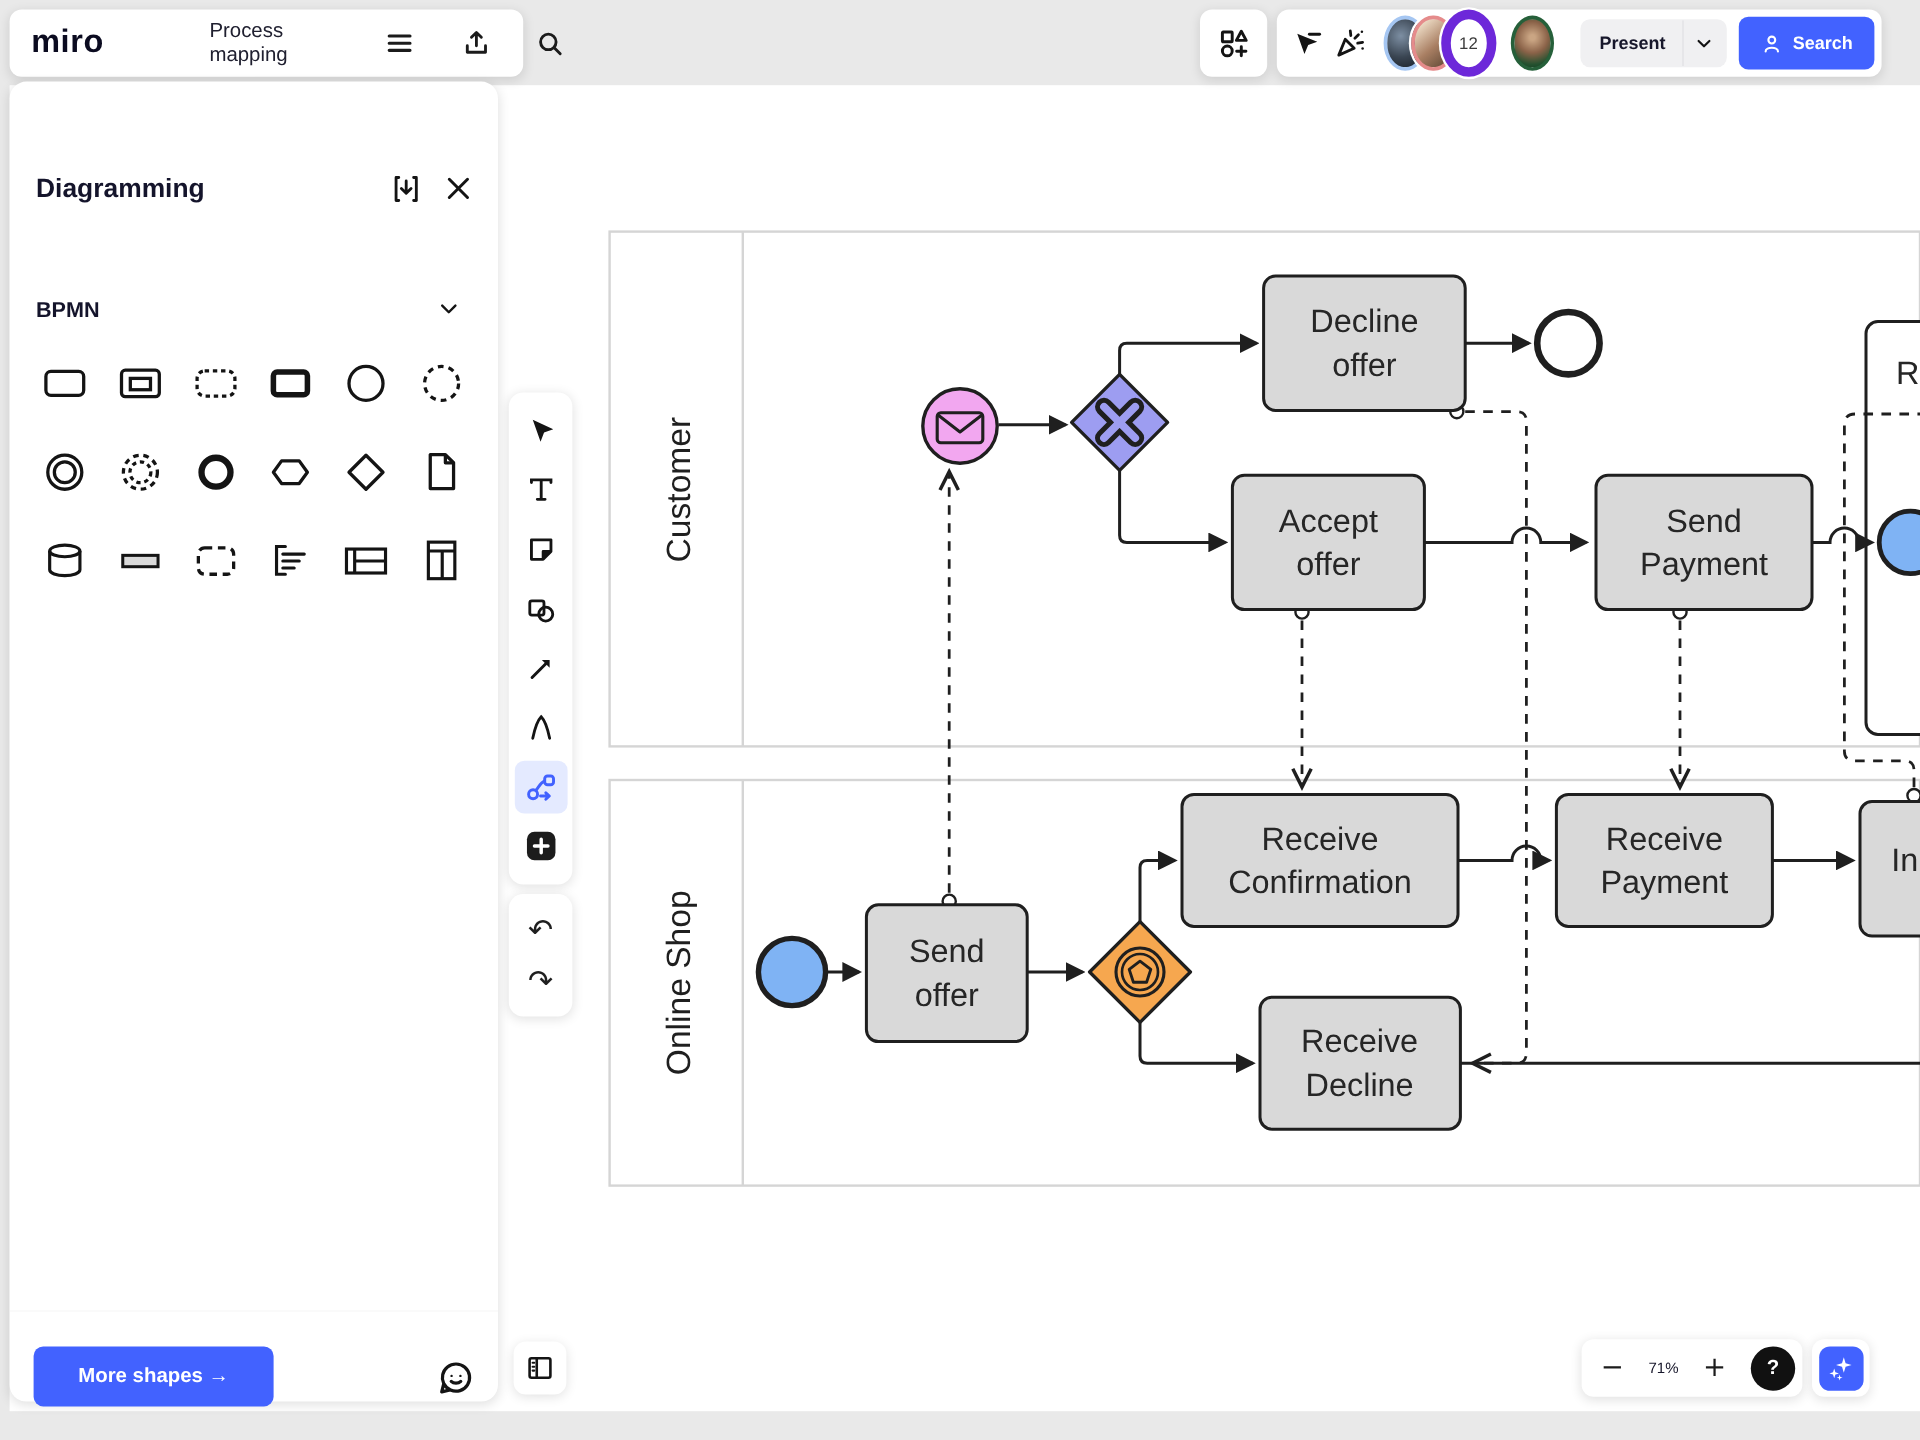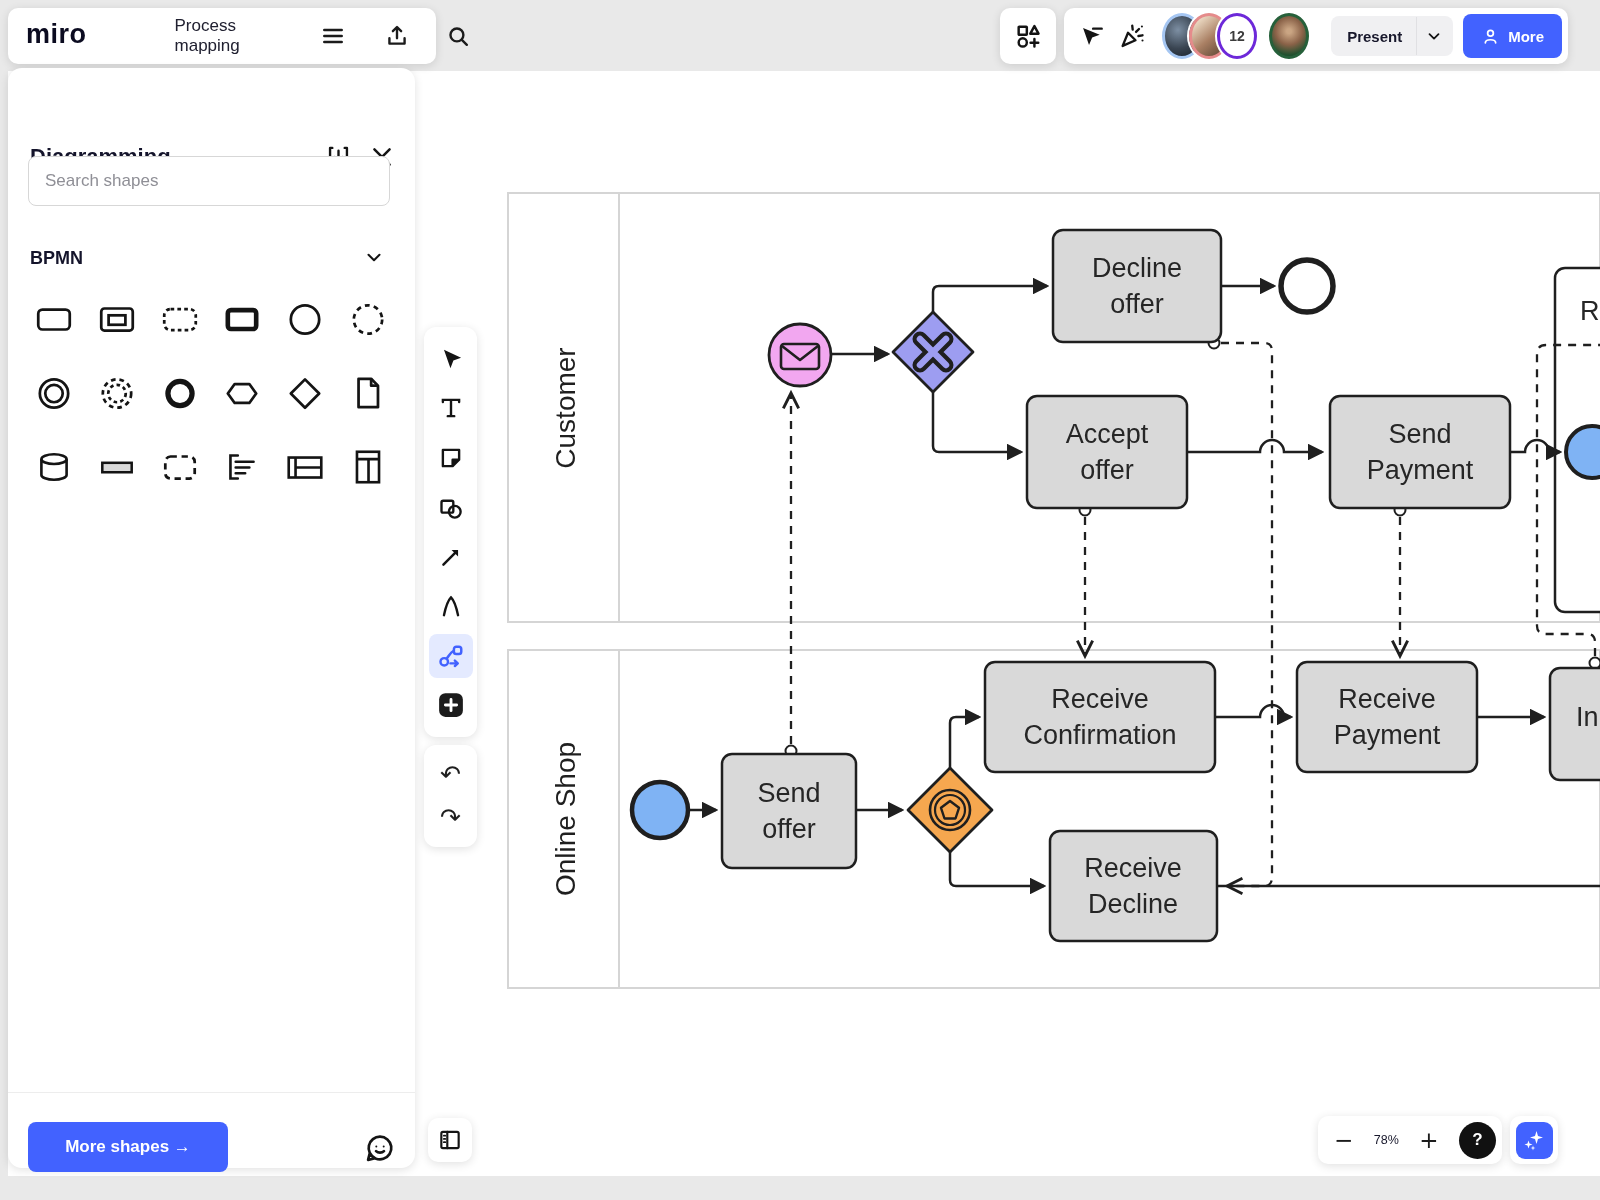--- a/index.html
+++ b/index.html
@@ -18,23 +18,23 @@
   #board-title{font-size:17px;font-weight:500;color:#202030;padding:0 18px;}
   #tl-card .icon-btn{width:40px;height:40px;}
 
   
   #frames-card{left:1000px;top:8px;width:56px;height:56px;display:flex;align-items:center;justify-content:center;}
   #collab-card{left:1064px;top:8px;width:488px;height:56px;display:flex;align-items:center;padding:0 6px 0 10px;}
   .avatar{width:40px;height:40px;border-radius:50%;box-shadow:0 0 0 2px #fff;position:relative;}
   .ring{border:3px solid transparent;}
   #avatar-1{background:radial-gradient(circle at 38% 35%,#7d8fa3 0%,#3a4552 55%,#181e26 100%);border-color:#a5c6f2;margin-left:12px;z-index:1;}
   #avatar-2{background:linear-gradient(140deg,#e9d6bf 15%,#a97f63 55%,#55402f 100%);border-color:#e58b8b;margin-left:-13px;z-index:2;}
-  #collab-count{width:40px;height:40px;border-radius:50%;background:#fff;border:3px solid #6d28d9;
+  #collab-count{width:40px;height:40px;border-radius:50%;background:#fff;border:8px solid #6d28d9;
     box-shadow:0 0 0 2px #fff;display:flex;align-items:center;justify-content:center;
-    font-size:14px;font-weight:700;color:#3c3c3c;margin-left:-12px;z-index:3;}
+    font-size:14px;font-weight:400;color:#3c3c3c;margin-left:-12px;z-index:3;}
   #avatar-3{background:radial-gradient(circle at 50% 38%,#caa583 8%,#8a6248 45%,#23512f 78%,#153a1f 100%);border-color:#26603a;margin-left:12px;}
   #present-pill{margin-left:22px;height:40px;background:#f0f0f2;border-radius:8px;
     display:flex;align-items:center;padding:0 10px 0 16px;cursor:pointer;}
   #present-pill span{font-size:15px;font-weight:600;color:#17172b;}
   #present-pill .pdiv{width:1px;height:38px;background:#e0e0e3;margin:0 8px 0 14px;}
   #share-btn{margin-left:10px;height:44px;background:#4262ff;border-radius:8px;
     display:flex;align-items:center;gap:8px;padding:0 18px;cursor:pointer;}
   #share-btn span{color:#fff;font-size:15px;font-weight:600;}
 
   
@@ -269,38 +269,37 @@
     <div class="pdiv"></div>
     <svg width="18" height="18" viewBox="0 0 24 24" fill="none" stroke="#141414" stroke-width="2.4" stroke-linecap="round" stroke-linejoin="round">
           <path d="M6 9.5 L12 15.5 L18 9.5"></path>
         </svg>
   </div>
   <div id="share-btn">
     <svg width="19" height="19" viewBox="0 0 24 24" fill="none" stroke="#ffffff" stroke-width="2.2" stroke-linecap="round">
           <circle cx="12" cy="8" r="3.6"></circle>
           <path d="M5.5 20 C5.5 14.8 18.5 14.8 18.5 20"></path>
         </svg>
-    <span>More</span>
+    <span>Search</span>
   </div>
 </div>
 
 <div id="panel" class="card">
   <div id="panel-title">Diagramming</div>
   <div class="icon-btn hdr-btn" style="right:62px;">
     <svg width="27" height="27" viewBox="0 0 24 24" fill="none" stroke="#141414" stroke-width="2.1" stroke-linecap="round" stroke-linejoin="round">
       <path d="M6.5 3.5 H4.5 V20.5 H6.5 M17.5 3.5 H19.5 V20.5 H17.5"></path>
       <path d="M12 6 V15 M8.4 11.6 L12 15.2 L15.6 11.6"></path>
     </svg>
   </div>
   <div class="icon-btn hdr-btn" style="right:18px;">
     <svg width="26" height="26" viewBox="0 0 24 24" fill="none" stroke="#141414" stroke-width="2.3" stroke-linecap="round">
           <path d="M5 5 L19 19 M19 5 L5 19"></path>
         </svg>
   </div>
-  <input id="search-box" type="text" placeholder="Search shapes" style="">
   <div id="bpmn-hdr">BPMN</div>
   <div id="bpmn-chevron" class="icon-btn">
     <svg width="22" height="22" viewBox="0 0 24 24" fill="none" stroke="#141414" stroke-width="2.2" stroke-linecap="round" stroke-linejoin="round">
           <path d="M6 9.5 L12 15.5 L18 9.5"></path>
         </svg>
   </div>
 
   <div id="shape-grid" style="top:229px;">
 
     <div class="shape-cell">
@@ -476,21 +475,21 @@
 <div id="sidebar-toggle" class="card">
   <svg width="26" height="26" viewBox="0 0 24 24" fill="none" stroke="#141414" stroke-width="2" stroke-linecap="round">
         <rect x="4" y="4.5" width="16" height="15" rx="1.5"></rect>
         <path d="M9.5 4.5 V19.5"></path>
         <path d="M6.3 8 H7.6 M6.3 11 H7.6 M6.3 14 H7.6" stroke-width="1.6"></path>
       </svg>
 </div>
 
 <div id="zoom-card" class="card">
   <div class="zbtn">−</div>
-  <div id="zoom-level">78%</div>
+  <div id="zoom-level">71%</div>
   <div class="zbtn">+</div>
   <div id="help-btn">?</div>
 </div>
 
 <div id="ai-card" class="card">
   <div id="ai-btn">
     <svg width="24" height="24" viewBox="0 0 24 24" fill="#ffffff">
       <path d="M14.5 3 L16 8 L21 9.5 L16 11 L14.5 16 L13 11 L8 9.5 L13 8 Z"></path>
       <path d="M6.5 12.5 L7.5 15.5 L10.5 16.5 L7.5 17.5 L6.5 20.5 L5.5 17.5 L2.5 16.5 L5.5 15.5 Z"></path>
       <path d="M11 17.5 L11.6 19.4 L13.5 20 L11.6 20.6 L11 22.5 L10.4 20.6 L8.5 20 L10.4 19.4 Z"></path>

